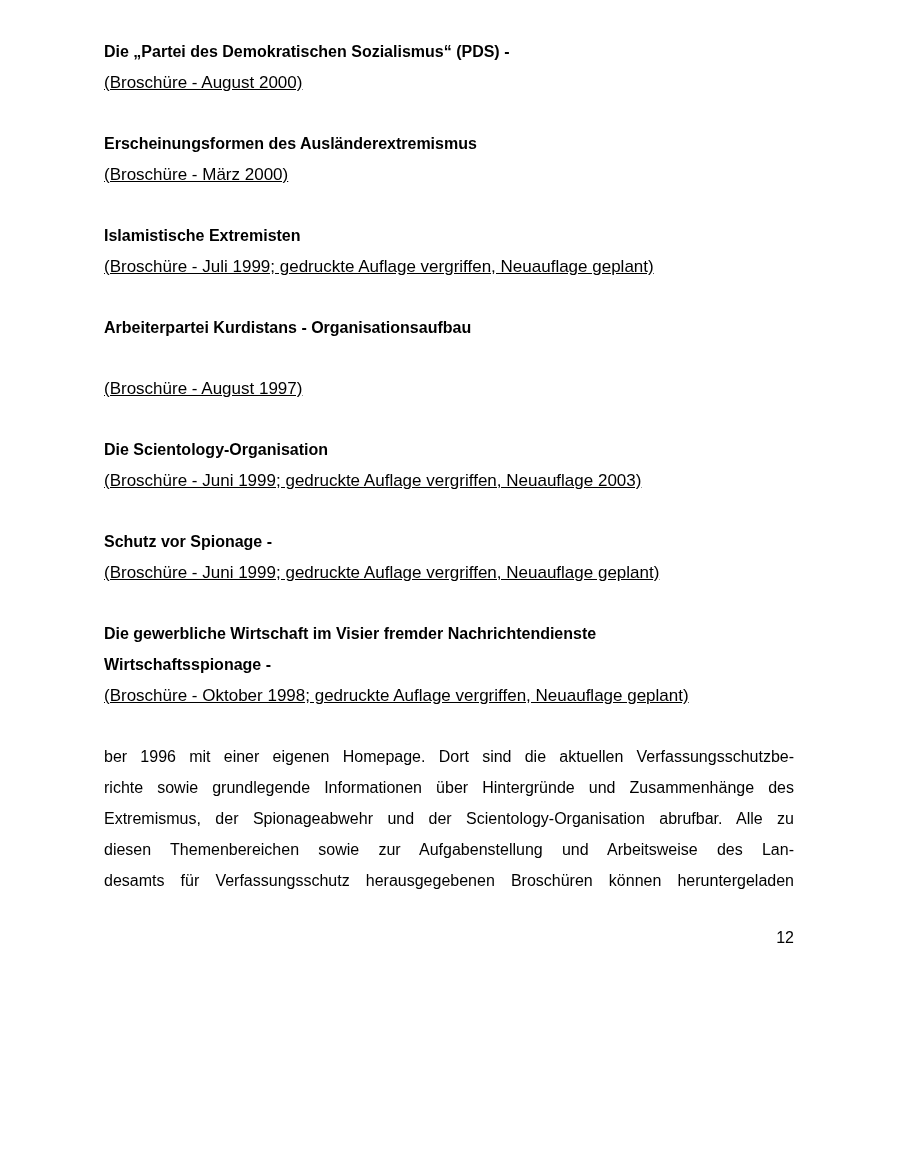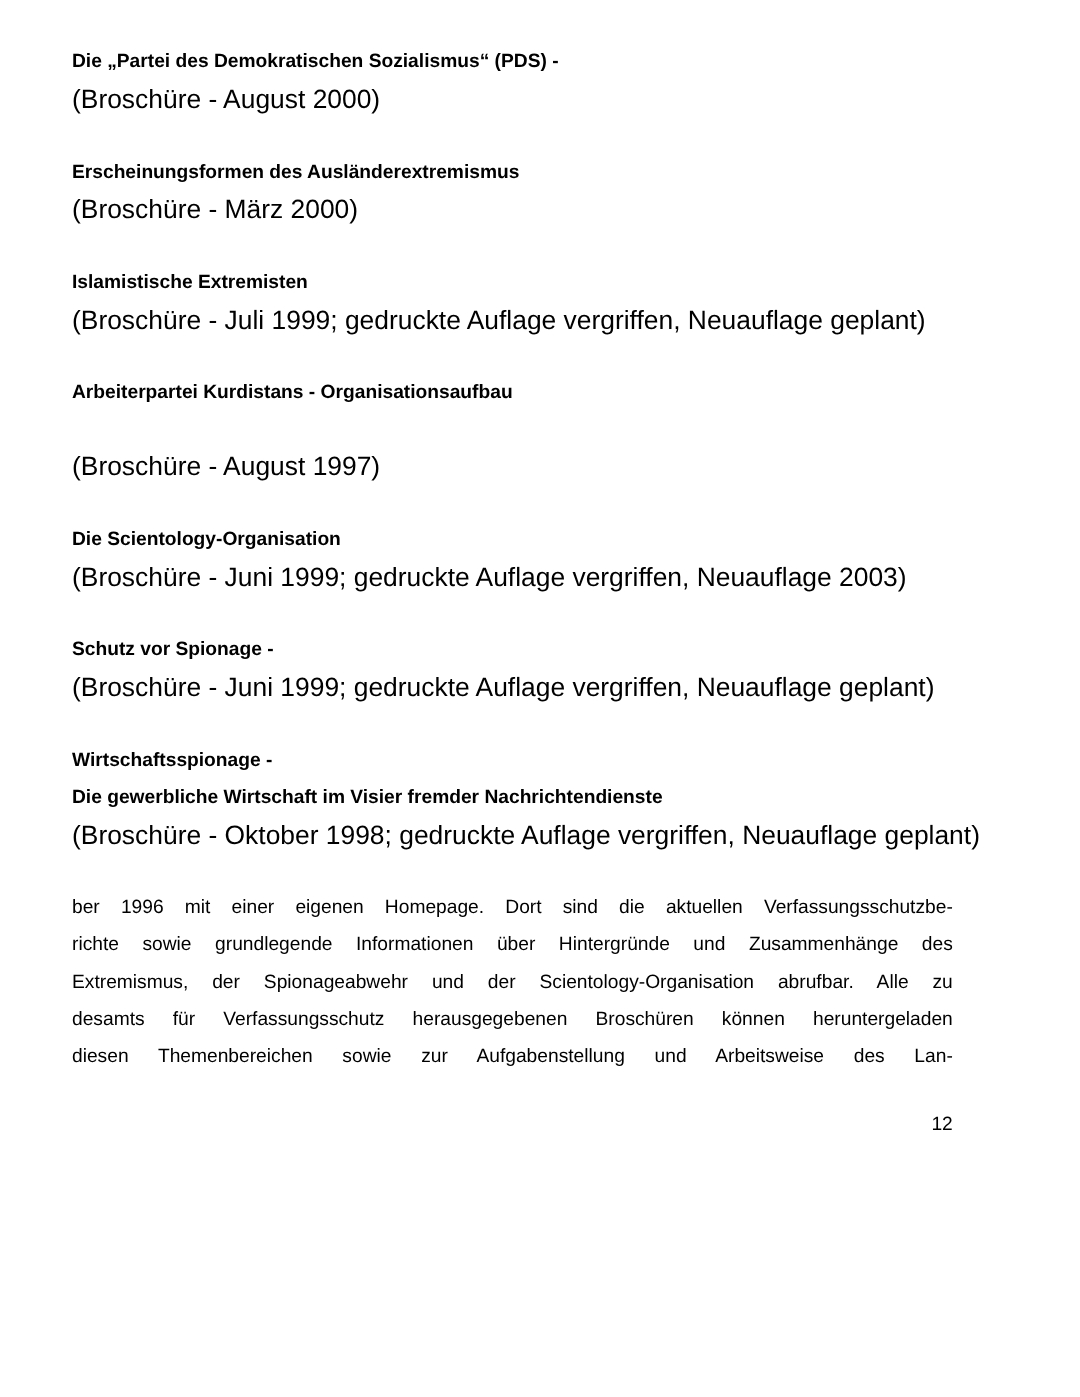--- a/index.html
+++ b/index.html
@@ -13,36 +13,37 @@
     background: #ffffff;
     color: #000000;
     font-family: "Liberation Sans", "DejaVu Sans", sans-serif;
     overflow: hidden;
   }
   .page {
     position: relative;
     width: 900px;
     height: 1164px;
     box-sizing: border-box;
-    padding: 36px 106px 0 60px;
+    padding: 36px 106px 0 104px;
   }
   .pub {
     margin: 0 0 30px 0;
   }
   .pub-title {
     font-size: 16px;
     line-height: 31px;
     font-weight: bold;
     white-space: nowrap;
   }
   .pub-sub {
-    font-size: 22px;
+    font-size: 17px;
     line-height: 31px;
     font-weight: normal;
     white-space: nowrap;
+    text-decoration: underline;
   }
   .para {
     margin: 0;
   }
   .para-line {
     font-size: 16px;
     line-height: 31px;
     text-align: justify;
     text-align-last: justify;
   }
@@ -85,28 +86,28 @@
     <div class="pub-title">Die Scientology-Organisation</div>
     <div class="pub-sub">(Broschüre - Juni 1999; gedruckte Auflage vergriffen, Neuauflage 2003)</div>
   </section>
 
   <section class="pub">
     <div class="pub-title">Schutz vor Spionage -</div>
     <div class="pub-sub">(Broschüre - Juni 1999; gedruckte Auflage vergriffen, Neuauflage geplant)</div>
   </section>
 
   <section class="pub">
+    <div class="pub-title">Die gewerbliche Wirtschaft im Visier fremder Nachrichtendienste</div>
     <div class="pub-title">Wirtschaftsspionage -</div>
-    <div class="pub-title">Die gewerbliche Wirtschaft im Visier fremder Nachrichtendienste</div>
     <div class="pub-sub">(Broschüre - Oktober 1998; gedruckte Auflage vergriffen, Neuauflage geplant)</div>
   </section>
 
   <div class="para">
     <div class="para-line">ber 1996 mit einer eigenen Homepage. Dort sind die aktuellen Verfassungsschutzbe-</div>
     <div class="para-line">richte sowie grundlegende Informationen über Hintergründe und Zusammenhänge des</div>
     <div class="para-line">Extremismus, der Spionageabwehr und der Scientology-Organisation abrufbar. Alle zu</div>
+    <div class="para-line">diesen Themenbereichen sowie zur Aufgabenstellung und Arbeitsweise des Lan-</div>
     <div class="para-line">desamts für Verfassungsschutz herausgegebenen Broschüren können heruntergeladen</div>
-    <div class="para-line">diesen Themenbereichen sowie zur Aufgabenstellung und Arbeitsweise des Lan-</div>
   </div>
 
   <div class="page-number">12</div>
 
 </div>
 
 </body></html>

